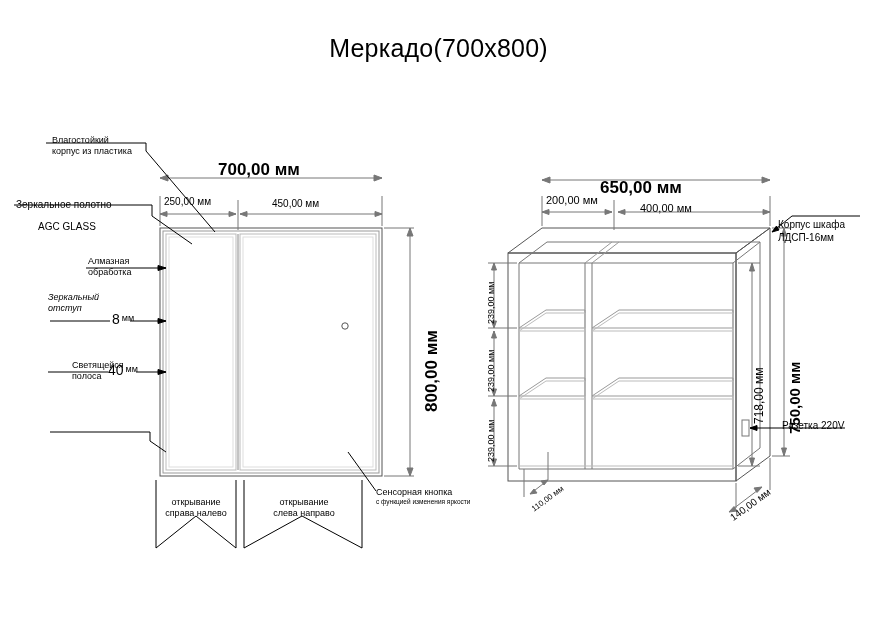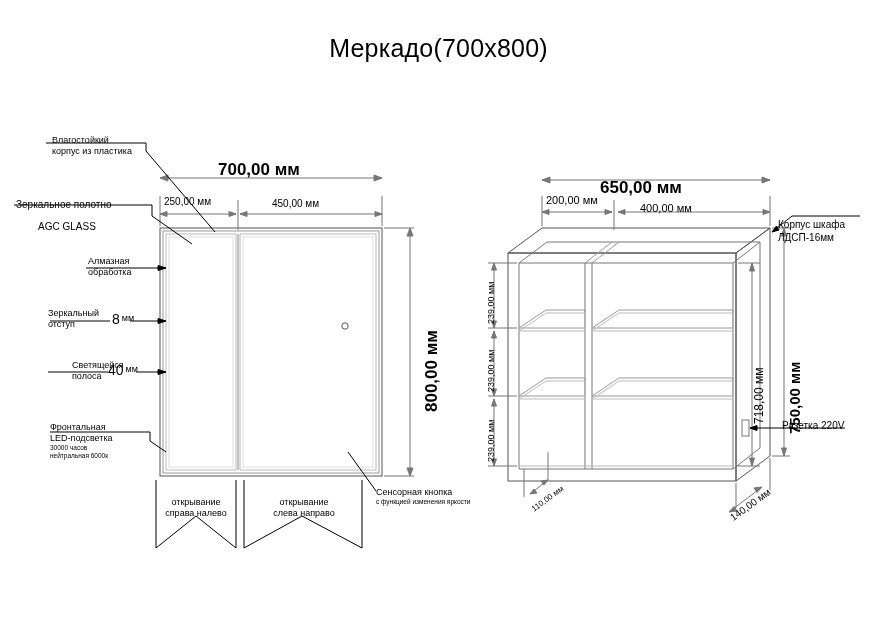--- a/index.html
+++ b/index.html
@@ -237,42 +237,36 @@
   <div class="lbl" style="left:16px; top:198px; font-size:10px; line-height:14px;">
     <div>Зеркальное  полотно</div>
     <div style="padding-left:22px;margin-top:8px;">AGC GLASS</div>
   </div>
 
   <div class="lbl" style="left:88px; top:256px;">
     <div class="u">Алмазная</div>
     <div>обработка</div>
   </div>
 
-  <div class="lbl" style="left:48px; top:308px;">
+  <div class="lbl" style="left:48px; top:292px;font-style:italic;">
     <div class="u">Зеркальный</div>
     <div>отступ</div>
   </div>
   <div class="dim" style="left:112px; top:311px; font-size:14px;text-align:center;">
     <span>8</span><span class="lbl" style="position:relative; left:2px; top:-3px;">мм</span>
   </div>
 
   <div class="lbl" style="left:44px; top:360px;margin-left:28px;">
     <div class="u">Светящейся</div>
     <div>полоса</div>
   </div>
   <div class="dim" style="left:108px; top:362px; font-size:14px;">
     <span>40</span><span class="lbl" style="position:relative; left:2px; top:-3px;">мм</span>
   </div>
 
-  <div class="lbl" style="left:50px; top:422px;">
-    <div>Фронтальная</div>
-    <div class="u">LED-подсветка</div>
-    <div class="tiny">30000 часов</div>
-    <div class="tiny">нейтральная 6000к</div>
-  </div>
 
   <div class="lbl" style="left:376px; top:487px;">
     <div>Сенсорная кнопка</div>
     <div class="tiny">с функцией изменения яркости</div>
   </div>
 
   <div class="dim big" style="left:218px; top:160px; font-size:17px;">700,00 мм</div>
   <div class="dim sm" style="left:164px; top:196px;">250,00 мм</div>
   <div class="dim sm" style="left:272px; top:198px;">450,00 мм</div>
 

